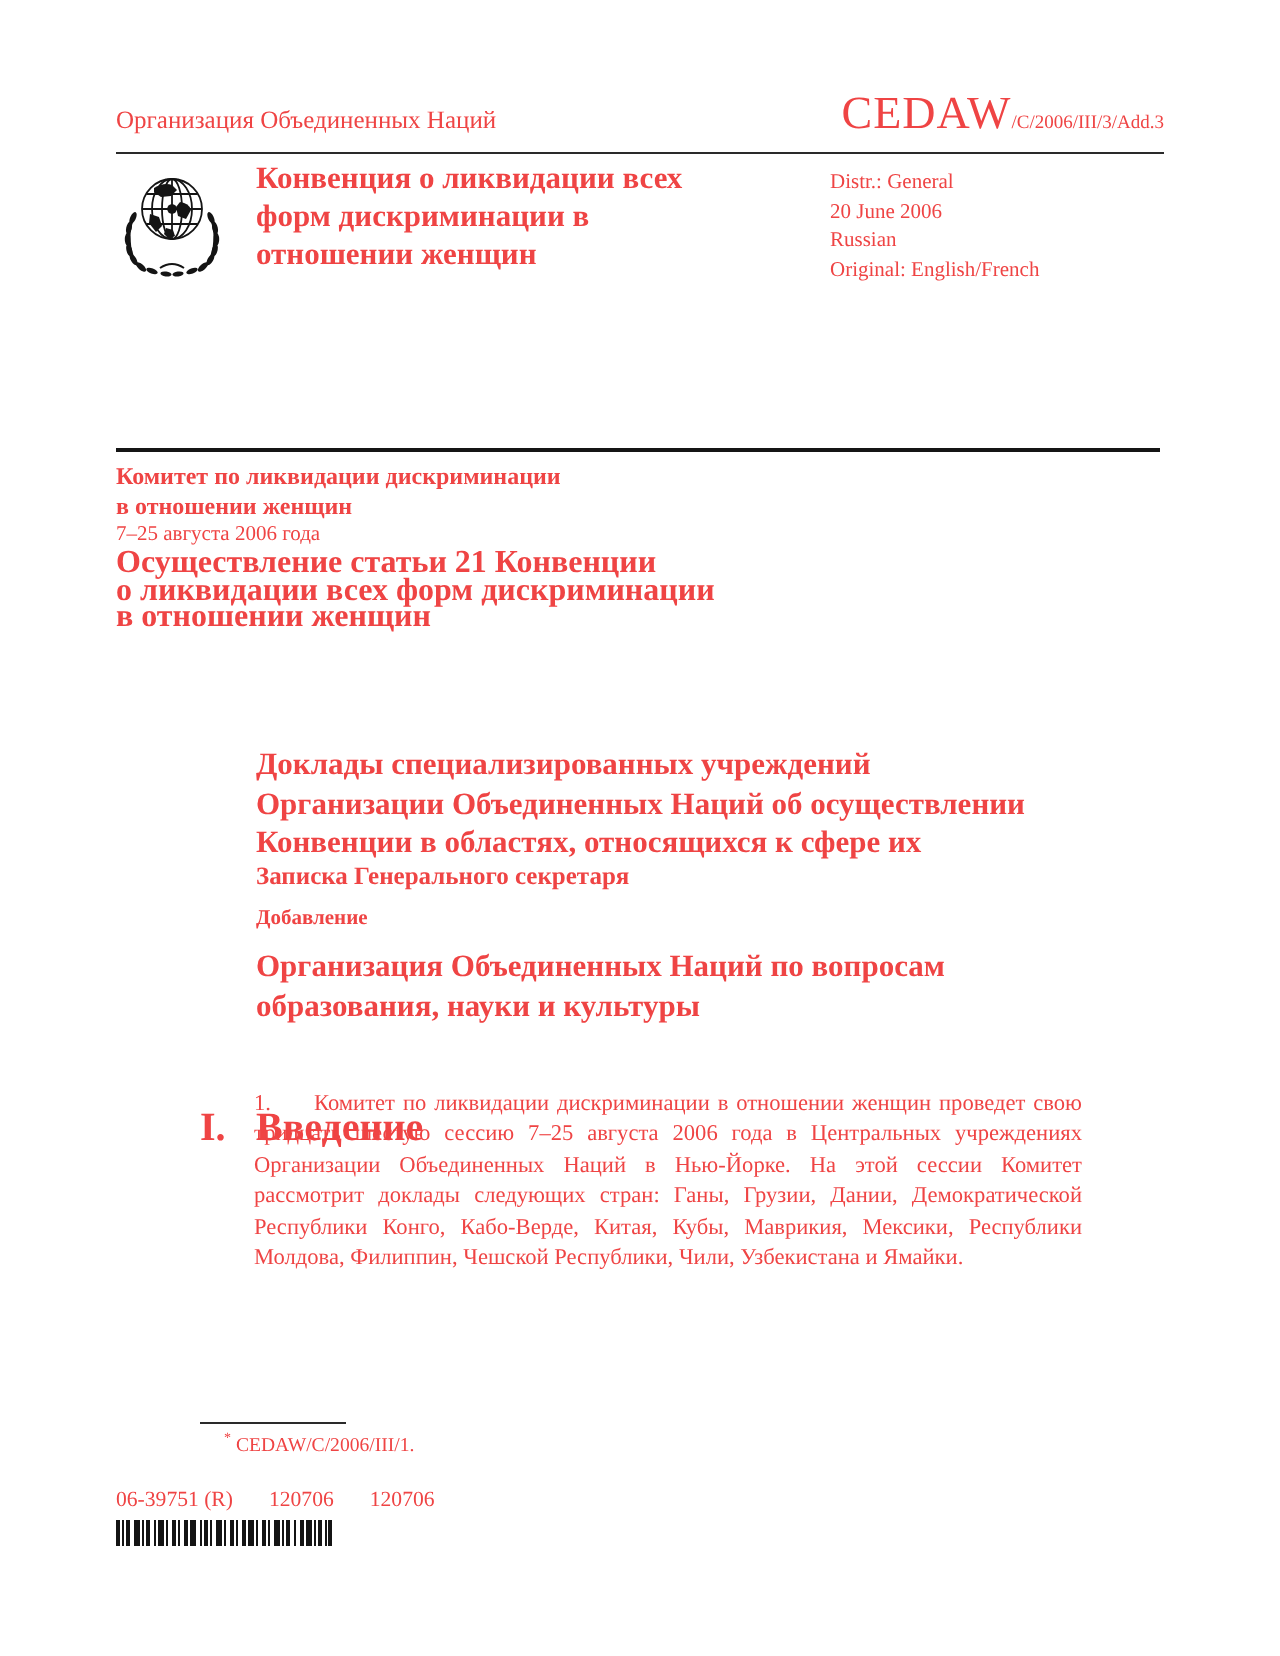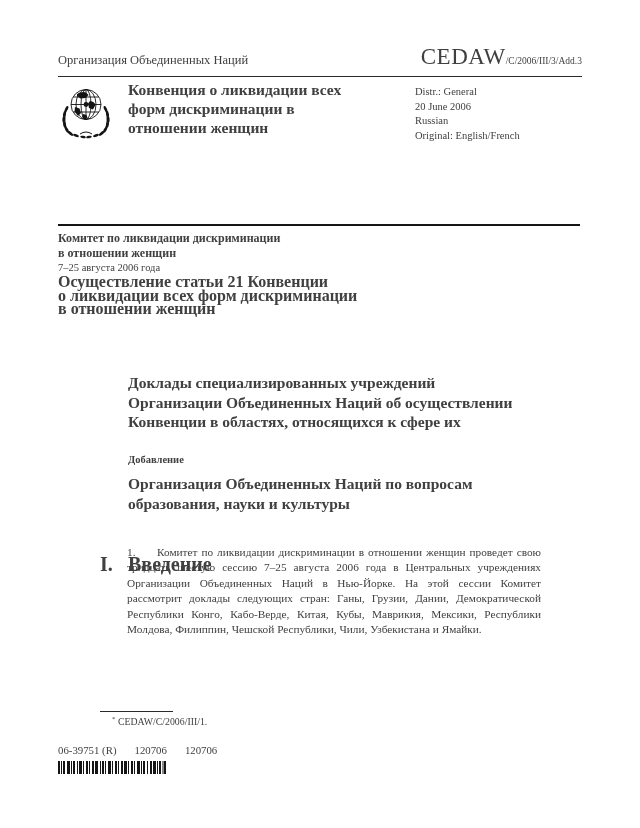--- a/index.html
+++ b/index.html
@@ -2,21 +2,21 @@
 <html><head>
 <meta charset="utf-8">
 <style>
   html, body { margin: 0; padding: 0; background: #ffffff; }
   .page {
     position: relative;
     width: 640px;
     height: 828px;
     background: #ffffff;
     font-family: "Liberation Serif", serif;
-    color: #404040;
+    color: #ef4444;
     overflow: hidden;
     text-decoration: underline;
   }
 
   
   .doc-header {
     position: absolute;
     left: 58px;
     right: 58px;
     top: 44px;
@@ -251,20 +251,21 @@
     <div class="item-line">о ликвидации всех форм дискриминации</div>
     <div class="item-line">в отношении женщин</div>
   </div>
 
   <div class="doc-title">
     <div>Доклады специализированных учреждений</div>
     <div>Организации Объединенных Наций об осуществлении</div>
     <div>Конвенции в областях, относящихся к сфере их</div>
   </div>
 
+  <div class="note-heading">Записка Генерального секретаря</div>
   <div class="addendum-heading">Добавление</div>
 
   <div class="org-title">
     <div>Организация Объединенных Наций по вопросам</div>
     <div>образования, науки и культуры</div>
   </div>
 
   <div class="section-heading">
     <span class="section-number">I.</span><span>Введение</span>
   </div>

